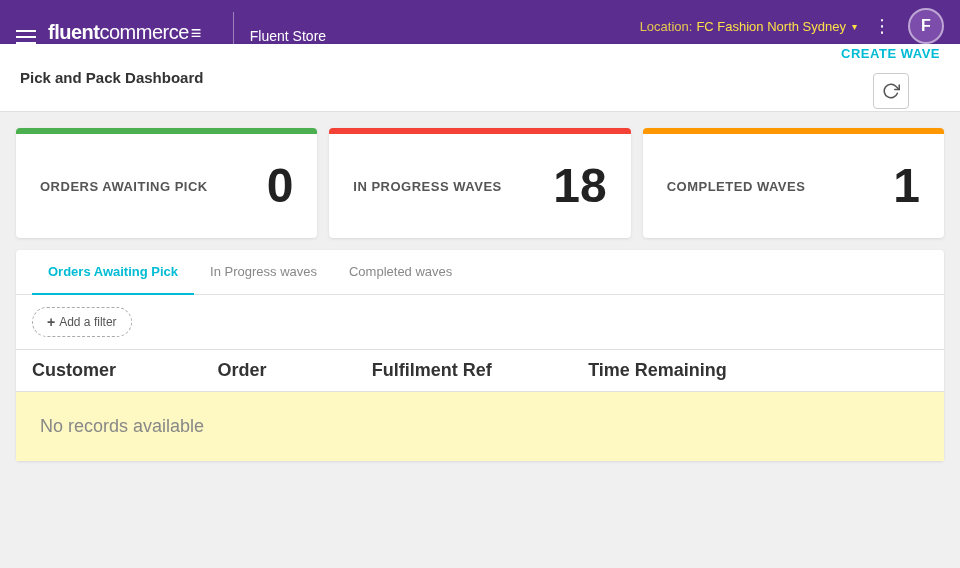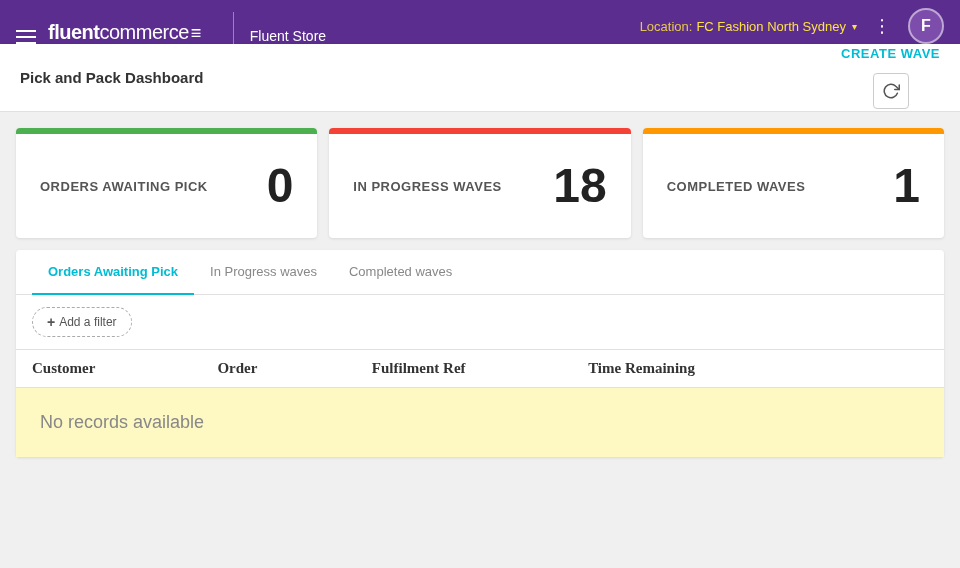--- a/index.html
+++ b/index.html
@@ -166,21 +166,21 @@
 
     
     .table-header {
       display: grid;
       grid-template-columns: 1.2fr 1fr 1.4fr 1fr 1.2fr;
       padding: 10px 16px;
       border-bottom: 1px solid #e0e0e0;
       background: white;
     }
     .table-header-cell {
-      font-size: 15px; font-weight: 700; color: #333; font-family: Liberation Serif, serif;
+      font-size: 18px; font-weight: 700; color: #333;
     }
     .table-empty {
       padding: 24px;
       text-align: left;
       font-size: 18px;
       color: #888;
       background: #fef9c3;
     }
   </style>
 </head>

